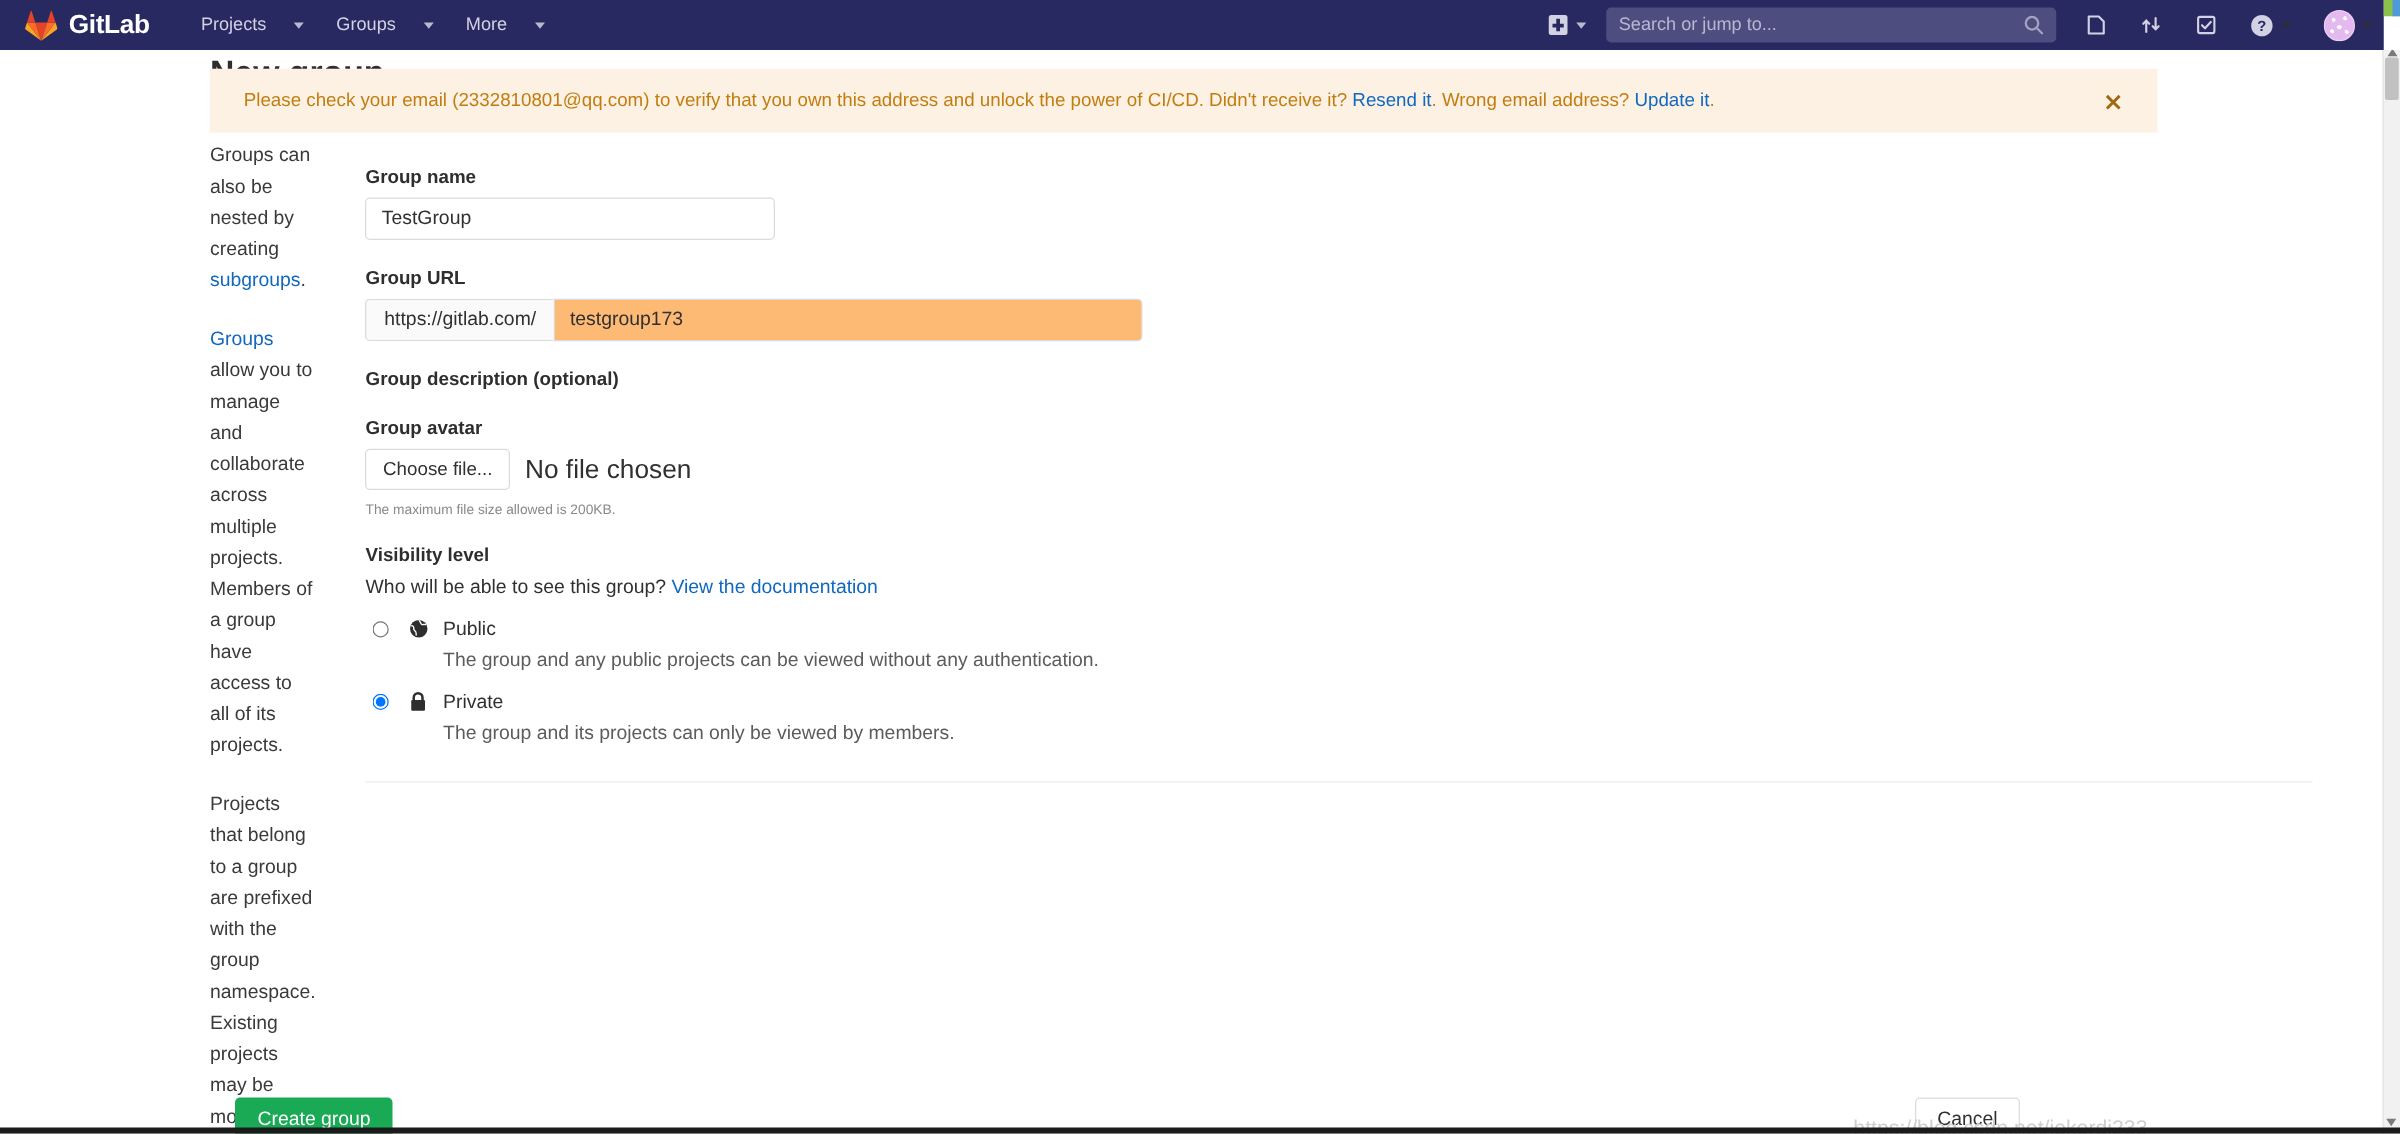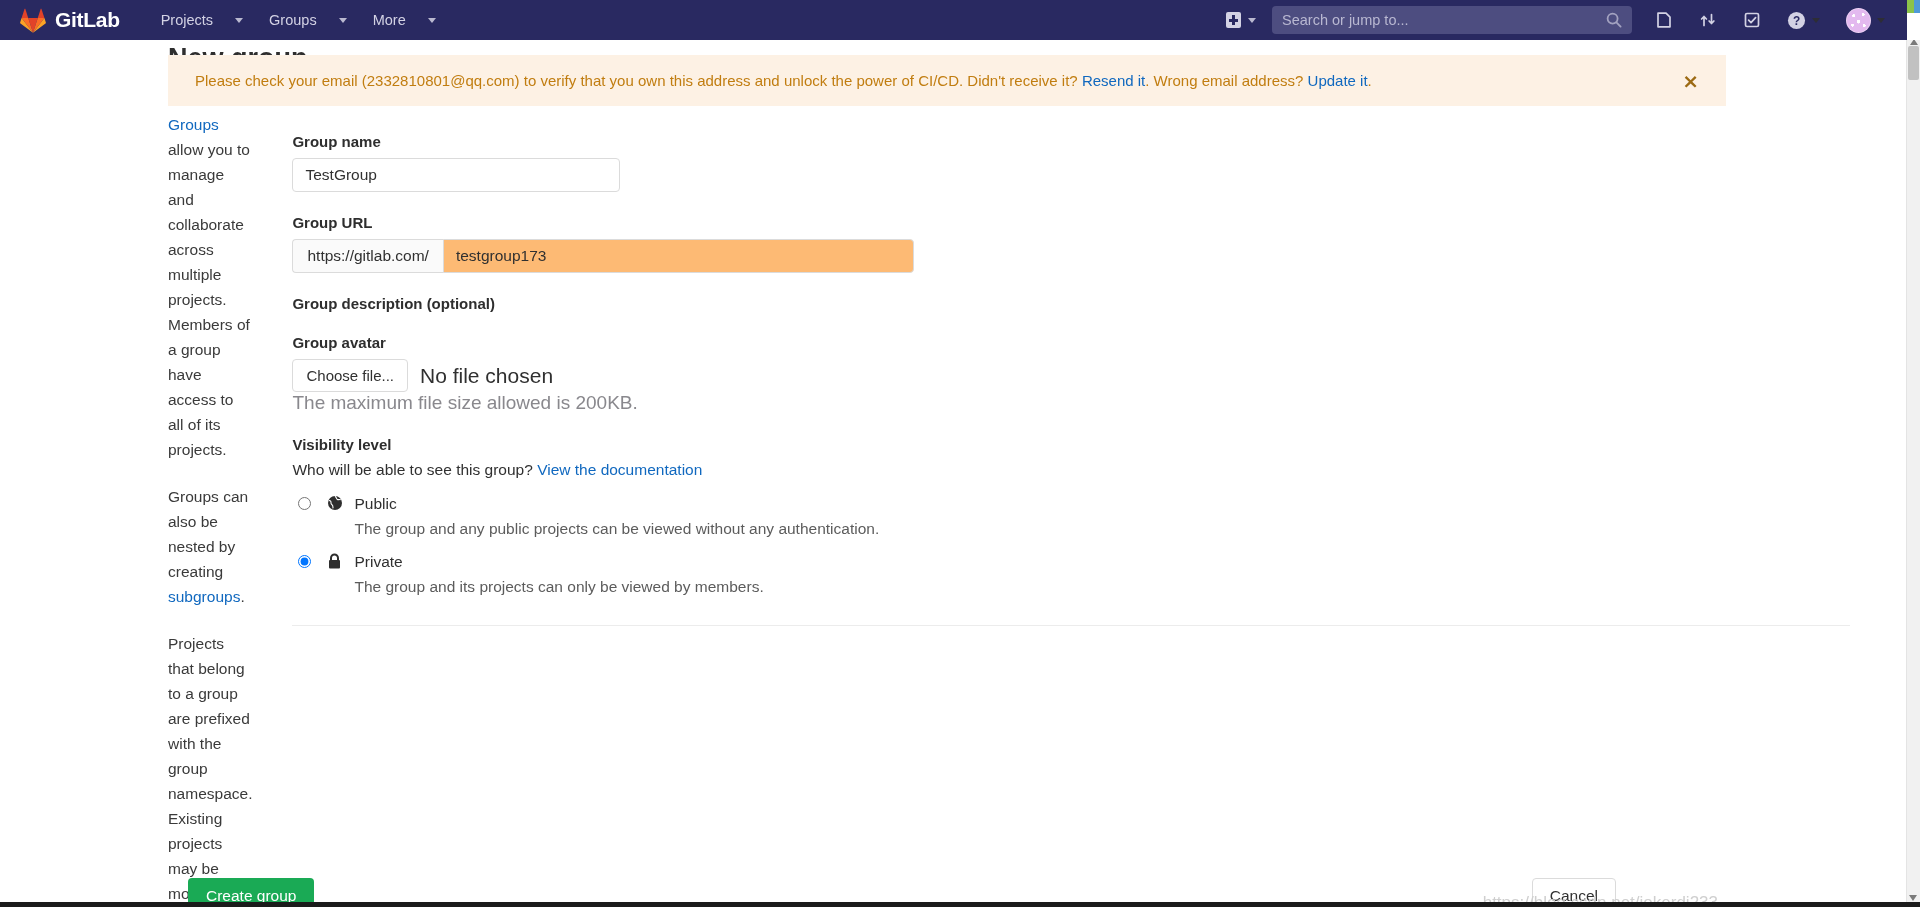--- a/index.html
+++ b/index.html
@@ -63,21 +63,21 @@
     border-left: 4px solid transparent;
     border-right: 4px solid transparent;
     border-top: 5px solid currentColor;
     opacity: .85;
   }
   .nav-right {
     margin-left: auto;
     display: flex;
     align-items: center;
     height: 40px;
-    padding-right: 22px;
+    padding-right: 9px;
   }
   .nav-plus-wrap {
     display: flex; align-items: center; gap: 7px;
     padding: 0 10px; cursor: pointer;
   }
   .plus-box {
     width: 15px; height: 16px;
     background: #d3d2e4;
     border-radius: 2px;
     position: relative;
@@ -289,23 +289,23 @@
     background: #fff;
     border-radius: 4px;
     padding: 7px 13px;
     font-size: 15px;
     color: #303030;
     cursor: pointer;
     font-family: "Liberation Sans", sans-serif;
   }
   .no-file-text { font-size: 21px; color: #303030; }
   .help-text {
-    font-size: 19px;
+    font-size: 11px;
     color: #89888d;
-    margin-top: 0;
+    margin-top: 10px;
   }
 
   .visibility-q {
     font-size: 15.5px;
     color: #303030;
     margin-bottom: 14px;
   }
   .visibility-q a { color: #1068bf; text-decoration: none; }
 
   .radio-row {
@@ -526,24 +526,24 @@
 <div class="page">
 
   <div class="content-wrap">
     <h1 class="page-title">New group</h1>
   </div>
 
   <div class="body-cols">
 
     <div class="col-left">
       <p>
-        <a href="#">Groups</a><span> allow you to manage and collaborate across multiple projects. Members of a group have access to all of its projects.</span>
+        <span>Groups can also be nested by creating </span><a href="#">subgroups</a><span>.</span>
       </p>
       <p>
-        <span>Groups can also be nested by creating </span><a href="#">subgroups</a><span>.</span>
+        <a href="#">Groups</a><span> allow you to manage and collaborate across multiple projects. Members of a group have access to all of its projects.</span>
       </p>
       <p>Projects that belong to a group are prefixed with the group namespace. Existing projects may be moved into a group.</p>
     </div>
 
     <div class="col-right">
 
       <div class="form-group">
         <label class="form-label">Group name</label>
         <input class="text-input" type="text" value="TestGroup" style="">
       </div>

